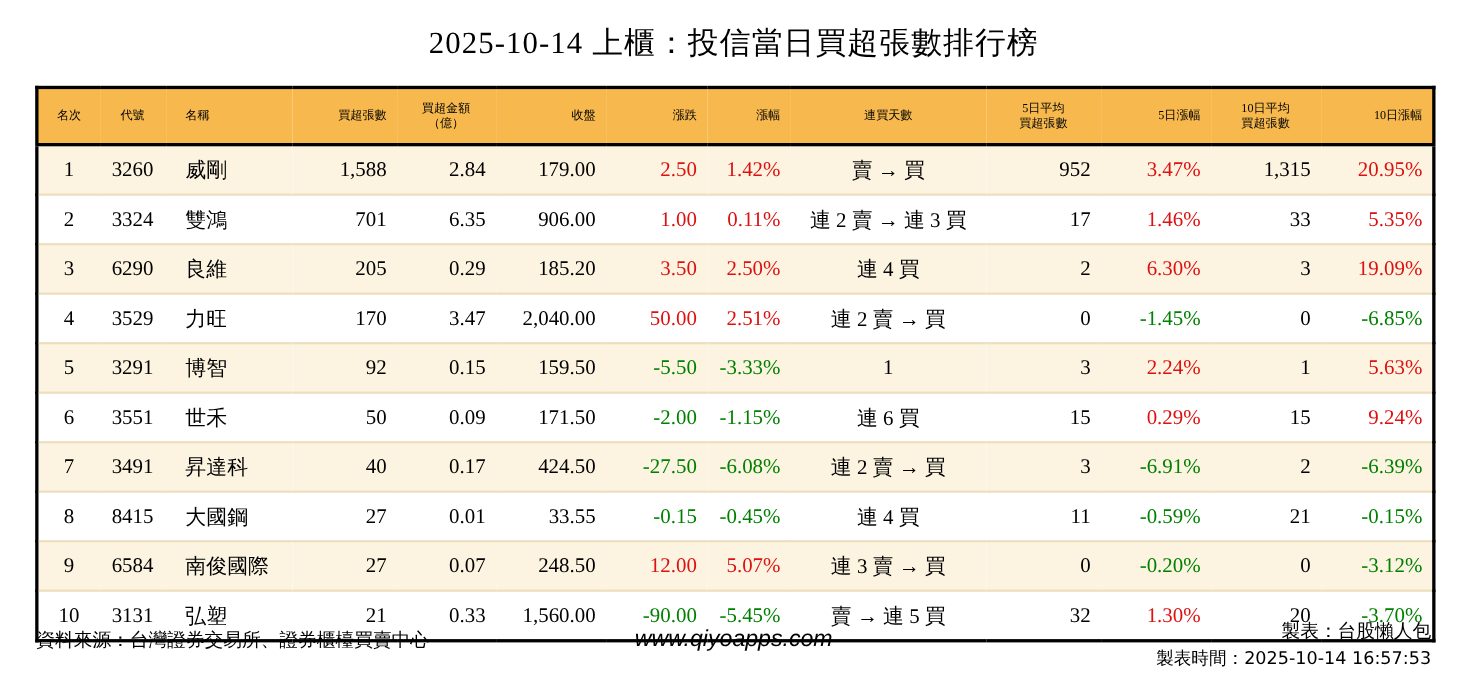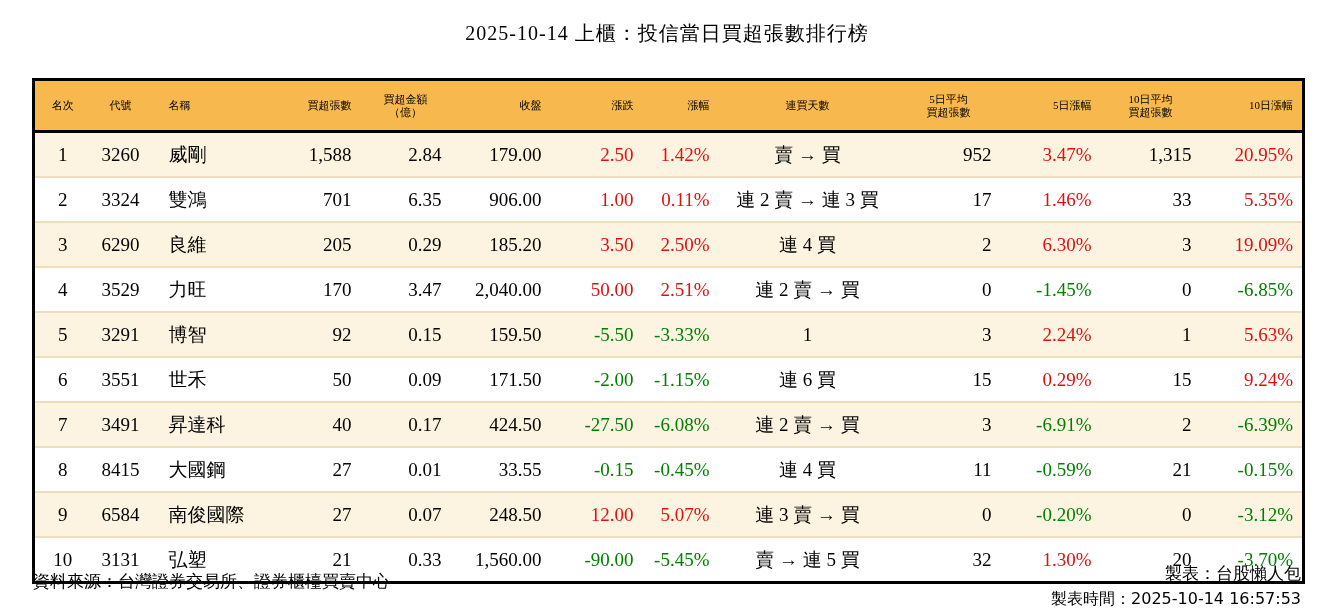--- a/index.html
+++ b/index.html
@@ -11,21 +11,21 @@
     font-family: "Liberation Serif", "DejaVu Serif", serif;
     color: #000;
     overflow: hidden;
   }
   .page-title {
     position: absolute;
     top: 20px;
     left: 0;
     width: 100%;
     text-align: center;
-    font-size: 20px;
+    font-size: 28px;
     letter-spacing: 1px;
   }
   table.rank-table {
     position: absolute;
     top: 78px;
     left: 32px;
     width: 1270px;
     border-collapse: collapse;
     table-layout: fixed;
     border: 3px solid var(--border, #000);
@@ -284,19 +284,20 @@
           <td class="al-right">32</td>
           <td class="al-right up">1.30%</td>
           <td class="al-right">20</td>
           <td class="al-right down">-3.70%</td>
         </tr>
       </tbody>
   </table>
 
   <div class="footer">
     <div class="footer-source">資料來源：台灣證券交易所、證券櫃檯買賣中心</div>
+    <div class="footer-website">www.qiyoapps.com</div>
     <div class="footer-credits">
       <div>製表：台股懶人包</div>
       <div class="time">製表時間：2025-10-14 16:57:53</div>
     </div>
   </div>
 
 </div>
 
 </body></html>

